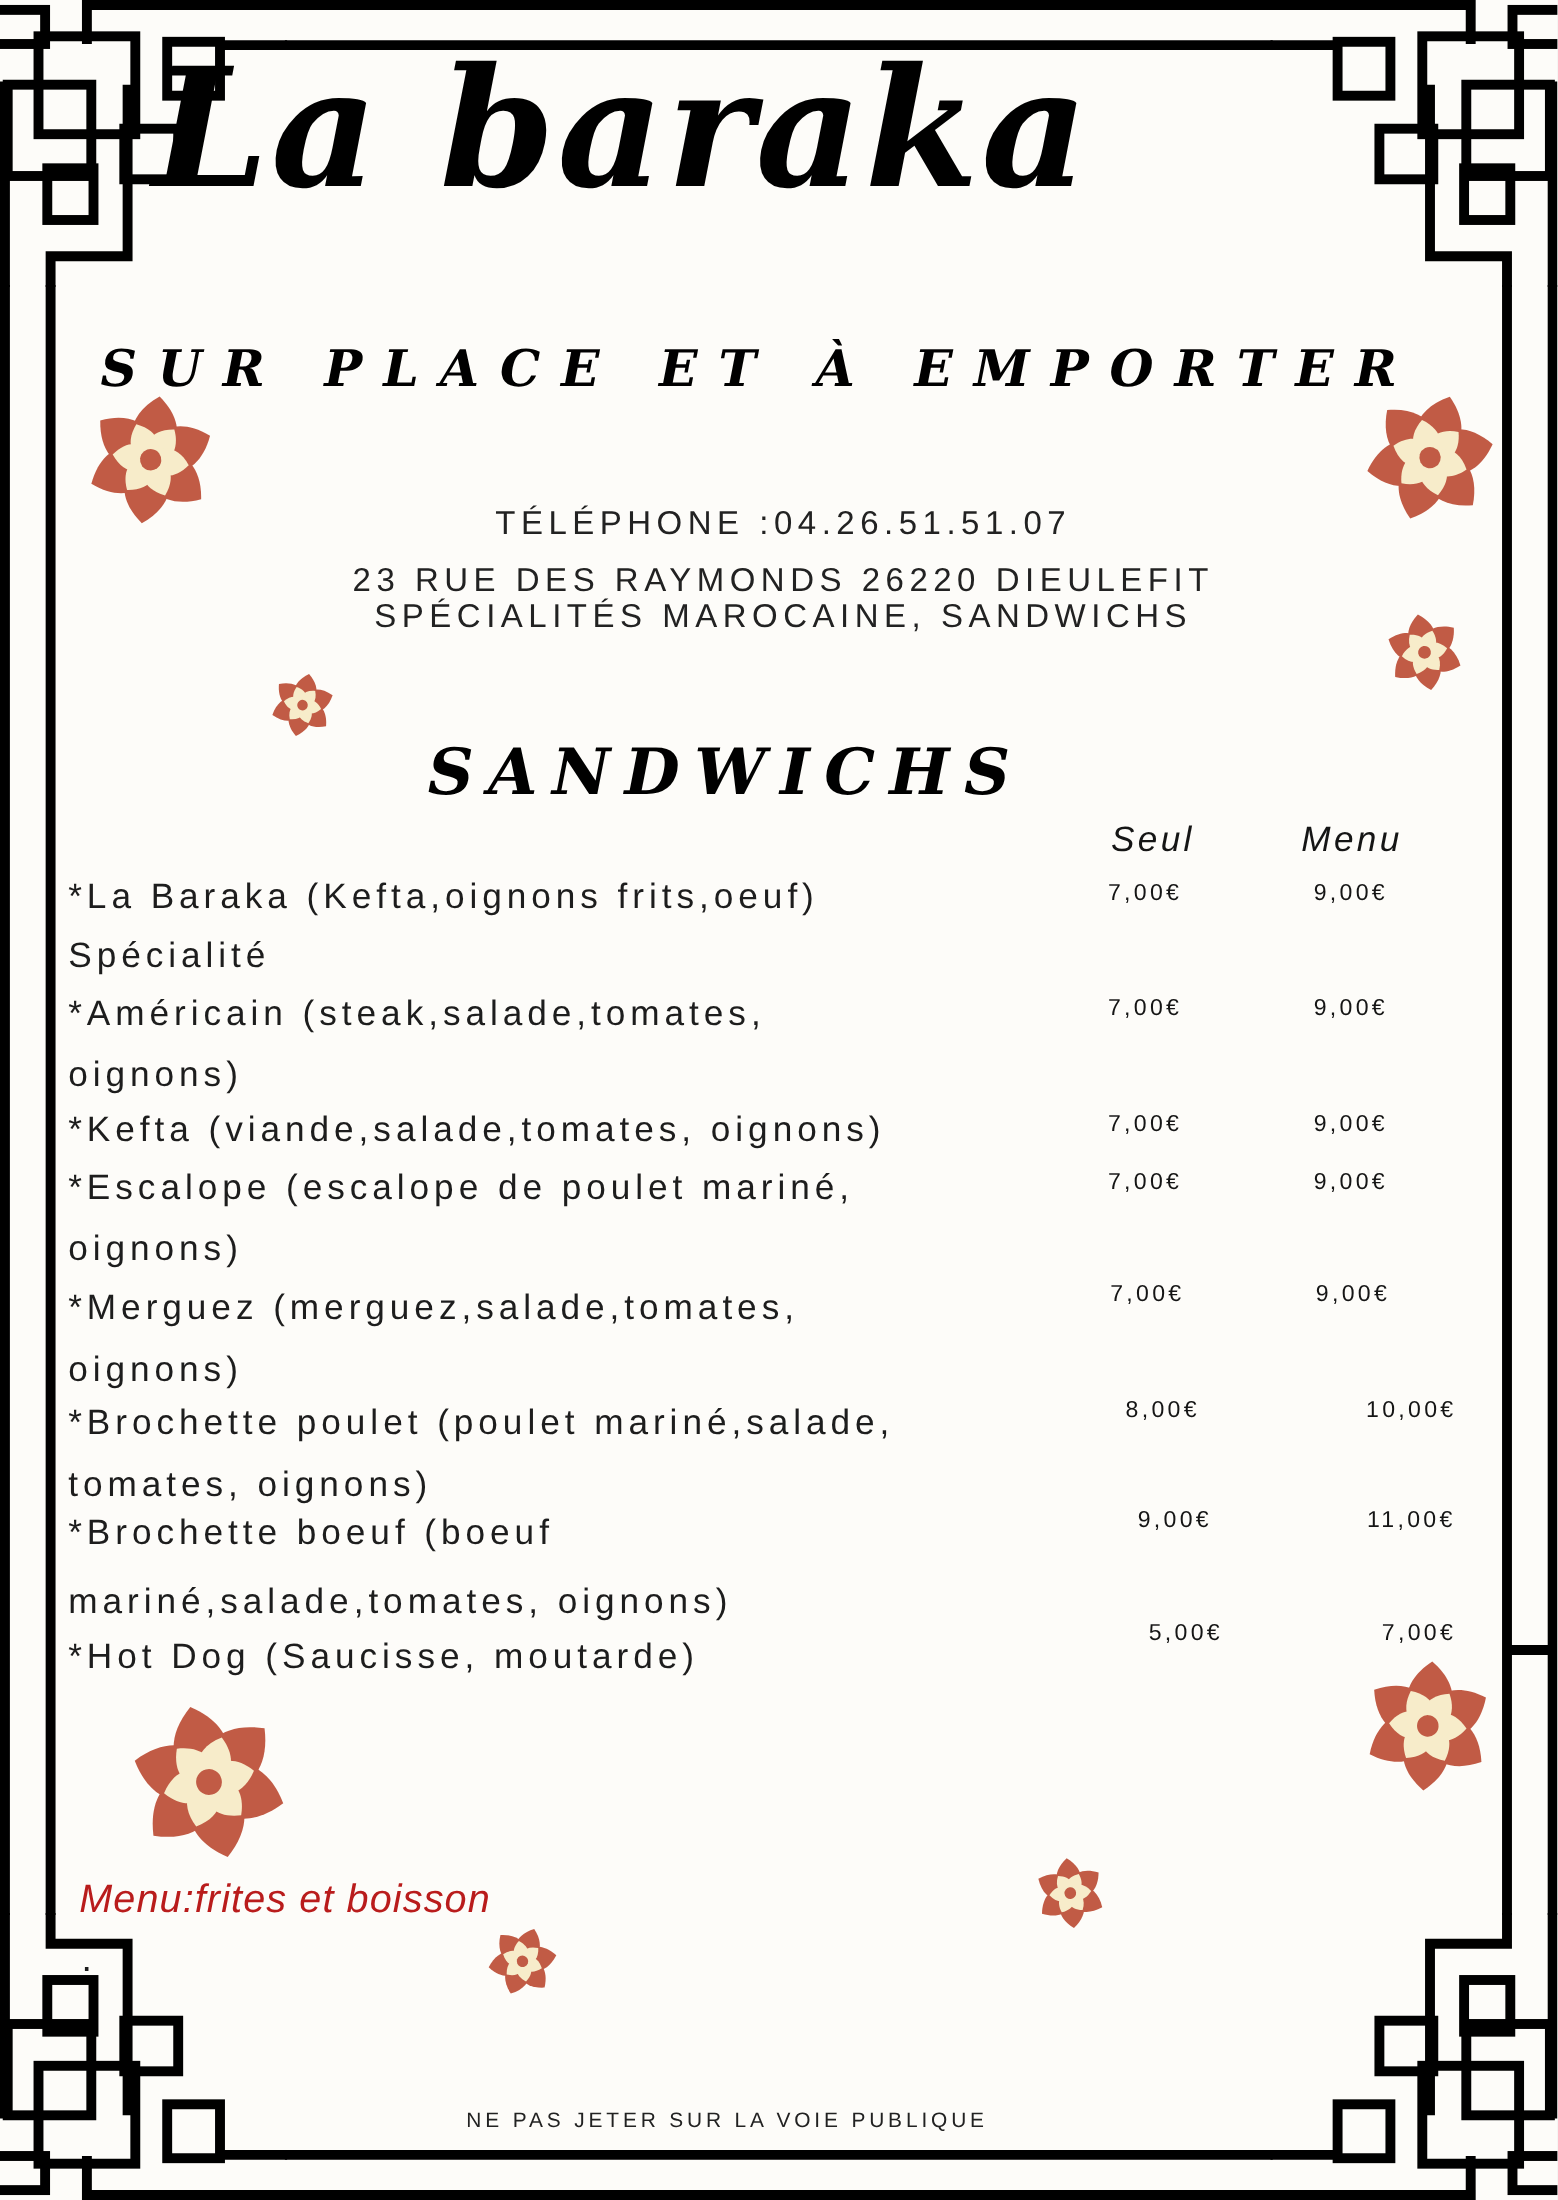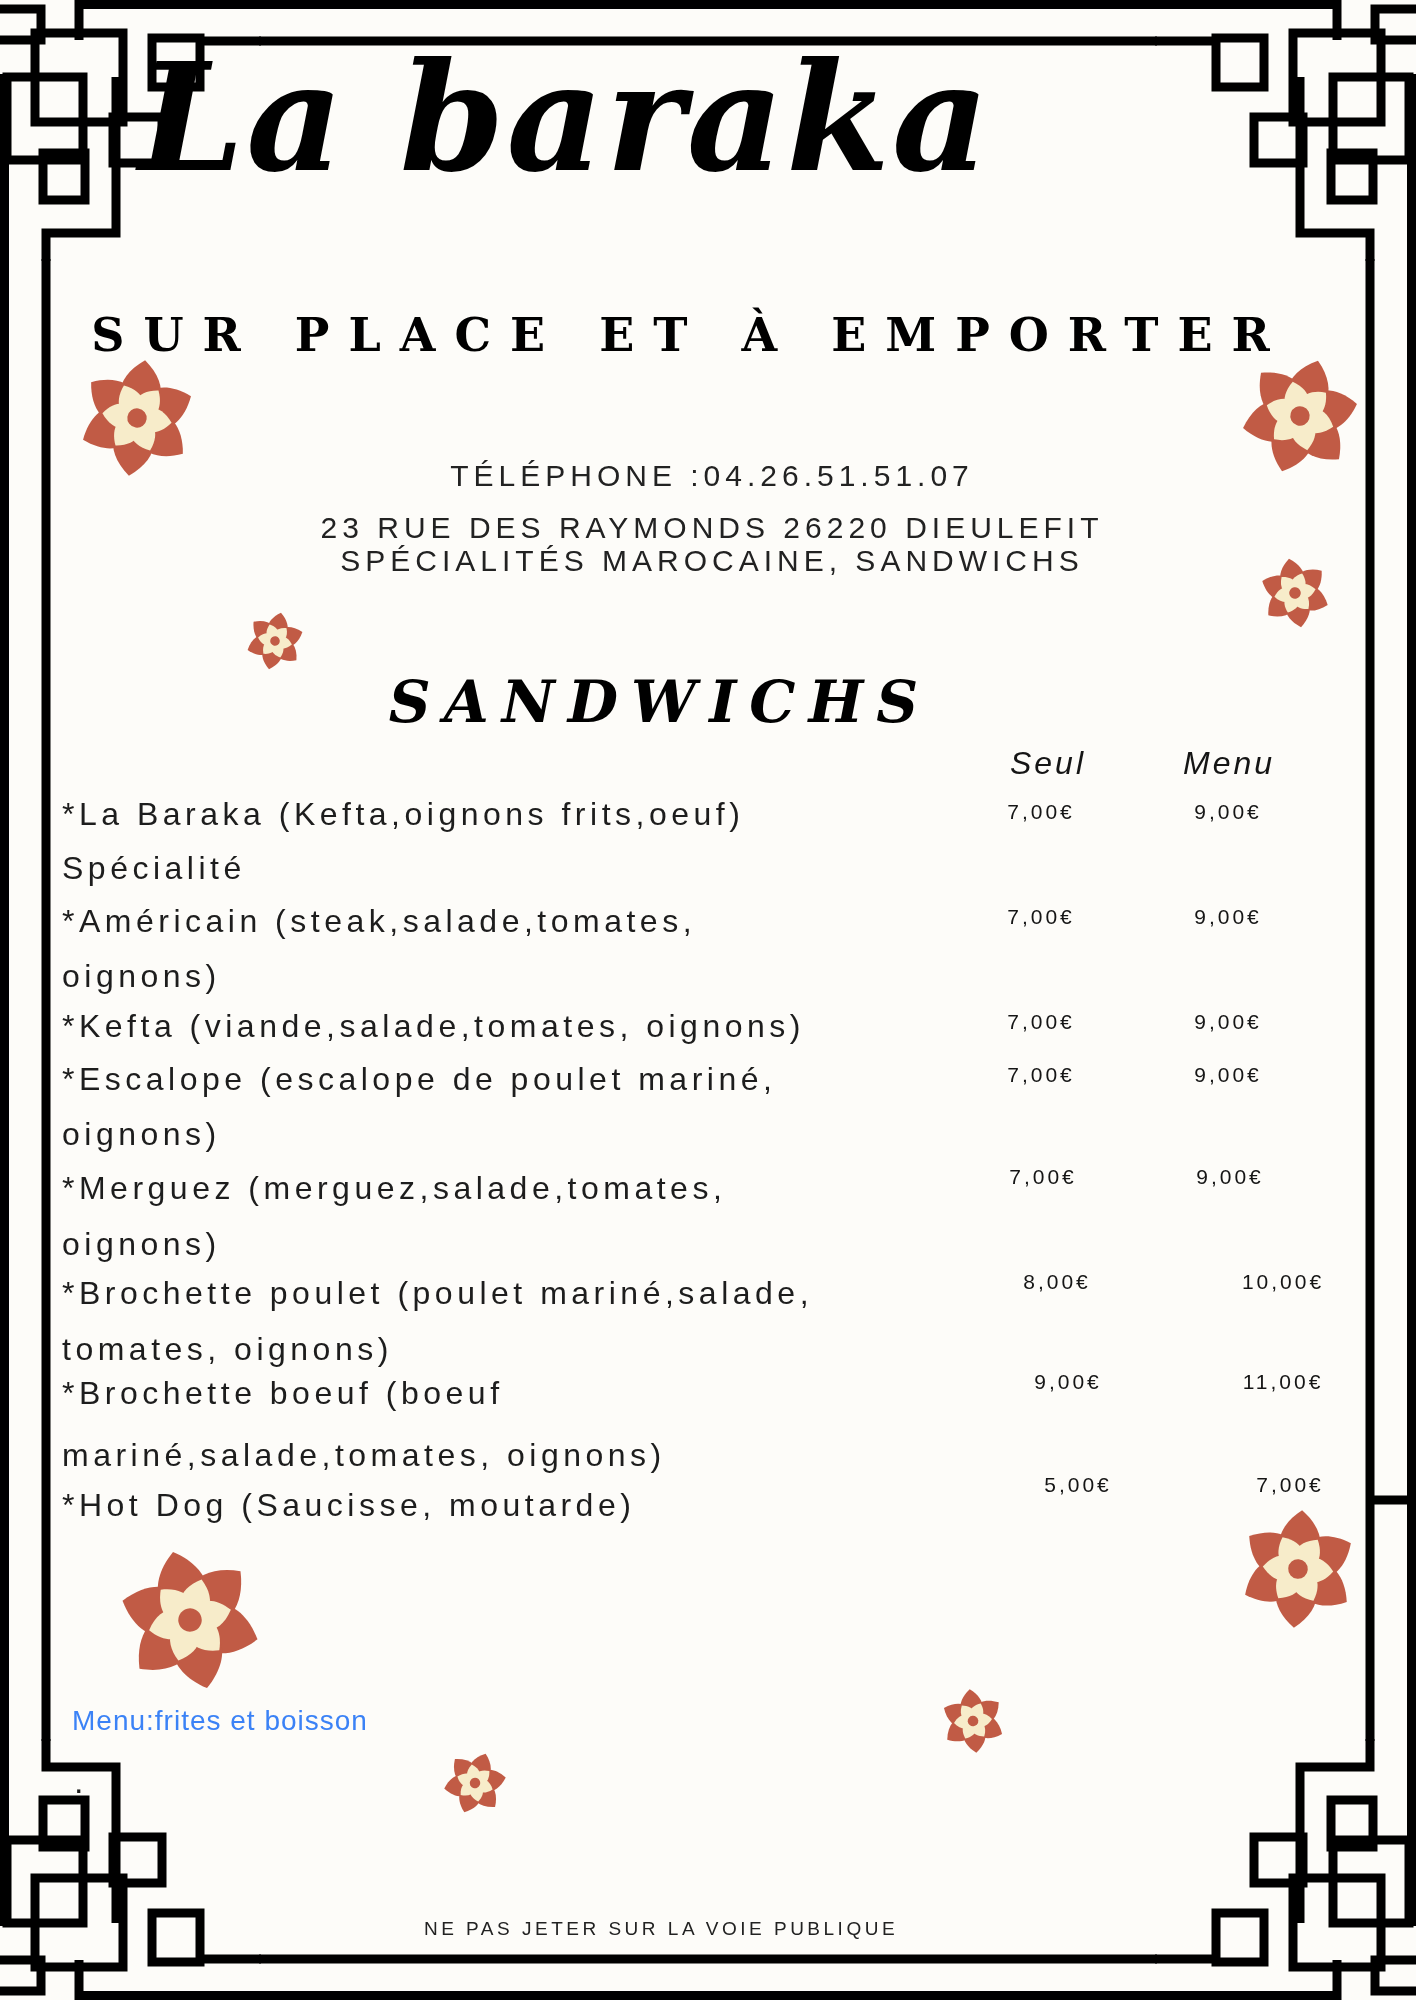--- a/index.html
+++ b/index.html
@@ -9,34 +9,34 @@
     font-family:"Liberation Sans",sans-serif;color:#1d1d1d;padding-left:33px;
   }
   #ornaments{position:absolute;left:0;top:0;width:1416px;height:2000px;}
   .abs{position:absolute;white-space:nowrap;}
   .center{transform:translateX(-50%);}
   .title{
     font-family:"DejaVu Serif",serif;font-style:italic;font-weight:bold;
     font-size:150px;line-height:1;color:#000;letter-spacing:2px;
   }
   .subtitle{
-    font-family:"DejaVu Serif",serif;font-weight:bold;
+    font-family:"DejaVu Serif",serif;font-style:italic;font-weight:bold;
     font-size:46px;letter-spacing:19px;color:#000;
   }
   .contact{
     font-size:30px;letter-spacing:5px;color:#222;line-height:1;
   }
   .section-title{
     font-family:"DejaVu Serif",serif;font-style:italic;font-weight:bold;
     font-size:58px;letter-spacing:13px;color:#000;
   }
   .colhead{font-size:32px;letter-spacing:3px;color:#151515;font-style:italic;}
   .item-line{font-size:32px;letter-spacing:4.5px;color:#1d1d1d;line-height:1;}
   .price{font-size:21px;letter-spacing:3px;color:#151515;width:220px;text-align:center;}
-  .menu-note{font-size:28px;letter-spacing:1px;color:#3b82f6;}
+  .menu-note{font-size:36px;letter-spacing:1px;color:#b91c1c;font-style:italic;}
   .stray{font-size:34px;color:#1d1d1d;}
   .footer{font-size:19px;letter-spacing:3.5px;color:#222;margin-left:36px;}
 </style>
 </head>
 <body>
 
 <div id="page">
 
   <svg id="ornaments" viewBox="0 0 1416 2000" xmlns="http://www.w3.org/2000/svg">
     <defs>

